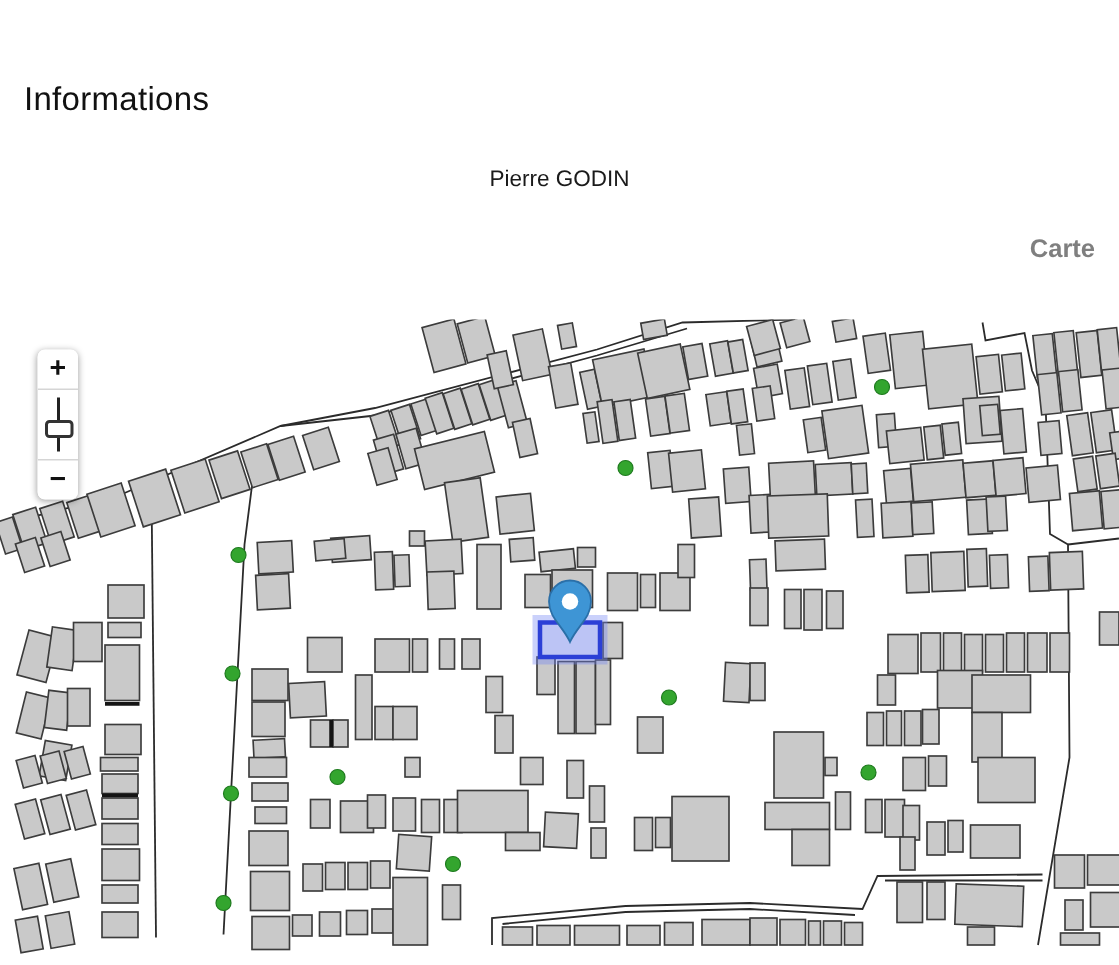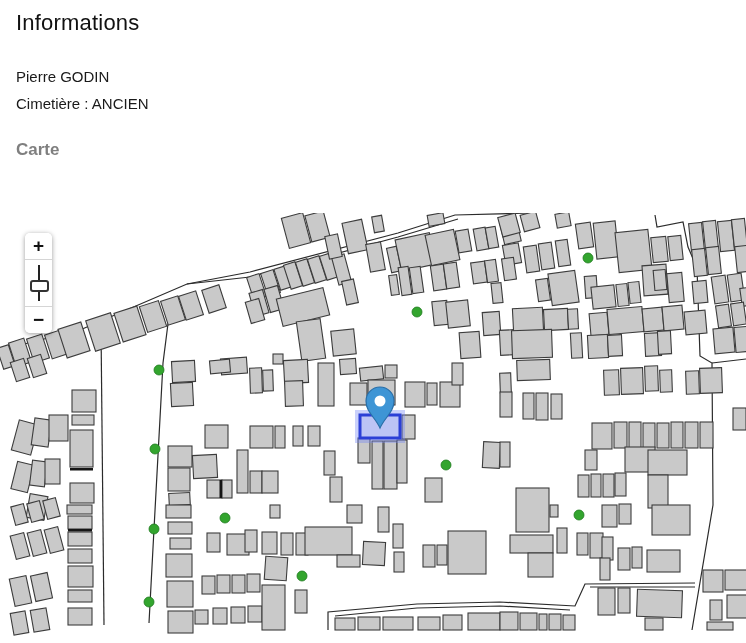--- a/index.html
+++ b/index.html
@@ -1,42 +1,41 @@
 <!DOCTYPE html>
 <html><head>
 <meta charset="utf-8">
 <style>
   html,body{margin:0;padding:0;background:#fff;}
   body{width:746px;height:643px;overflow:hidden;font-family:"Liberation Sans",sans-serif;color:#1a1a1a;position:relative;}
-  .content{padding:10px 16px 0;}
+  .content{padding:10px 16px 0;margin-top:43px;}
   h1.page-title{margin:0;font-size:22px;font-weight:500;letter-spacing:.2px;color:#111;}
-  .info-block{margin-top:27px;}
+  .info-block{margin-top:27px;text-align:center;}
   .info-line{font-size:15px;line-height:27px;white-space:nowrap;}
-  .section-title{margin-top:23px;font-size:17px;font-weight:bold;color:#7f7f7f;}
+  .section-title{margin-top:23px;font-size:17px;font-weight:bold;color:#7f7f7f;text-align:right;}
   .map-wrap{position:absolute;left:0;top:213px;width:746px;height:430px;background:#fff;}
   .map-wrap svg{display:block;}
   
   .zoom-control{position:absolute;left:25px;top:20px;width:27px;background:#fff;border-radius:5px;
     box-shadow:0 1px 5px rgba(0,0,0,.4);overflow:hidden;}
   .zc-btn{height:26px;display:flex;align-items:center;justify-content:center;
     font-size:19px;font-weight:bold;color:#111;cursor:pointer;background:#fff;border-bottom:1px solid #d5d5d5;}
   .zc-btn.last{border-bottom:none;border-top:1px solid #d5d5d5;}
   .zc-slider{height:46px;position:relative;cursor:pointer;}
   .zc-track{position:absolute;left:50%;top:5px;bottom:5px;width:2px;margin-left:-1px;background:#222;}
   .zc-knob{position:absolute;left:50%;top:20px;width:15px;height:8px;margin-left:-9px;
     background:#fff;border:2px solid #333;border-radius:3px;}
 </style>
 </head>
 <body>
 
 <div class="content">
   <h1 class="page-title">Informations</h1>
   <div class="info-block">
     <div class="info-line">Pierre GODIN</div>
-    <div class="info-line">Cimetière : ANCIEN</div>
   </div>
   <div class="section-title">Carte</div>
 </div>
 
 <div class="map-wrap">
   <svg width="746" height="430" viewBox="0 0 746 430" xmlns="http://www.w3.org/2000/svg">
       <path d="M0,137 L80,117 L187,71 L250,64 L398,24 L458,6" fill="none" stroke="#2b2b2b" stroke-width="1.2"></path>
       <path d="M187,71 L250,59 L398,20 L455,2 L530,0" fill="none" stroke="#2b2b2b" stroke-width="1.2"></path>
       <path d="M655,2 L657,14 L683,9 L688,34 L697,55 L700,143 L712,150 L713,292 L692,417" fill="none" stroke="#2b2b2b" stroke-width="1.2"></path>
       <path d="M712,150 L746,146" fill="none" stroke="#2b2b2b" stroke-width="1.2"></path>

